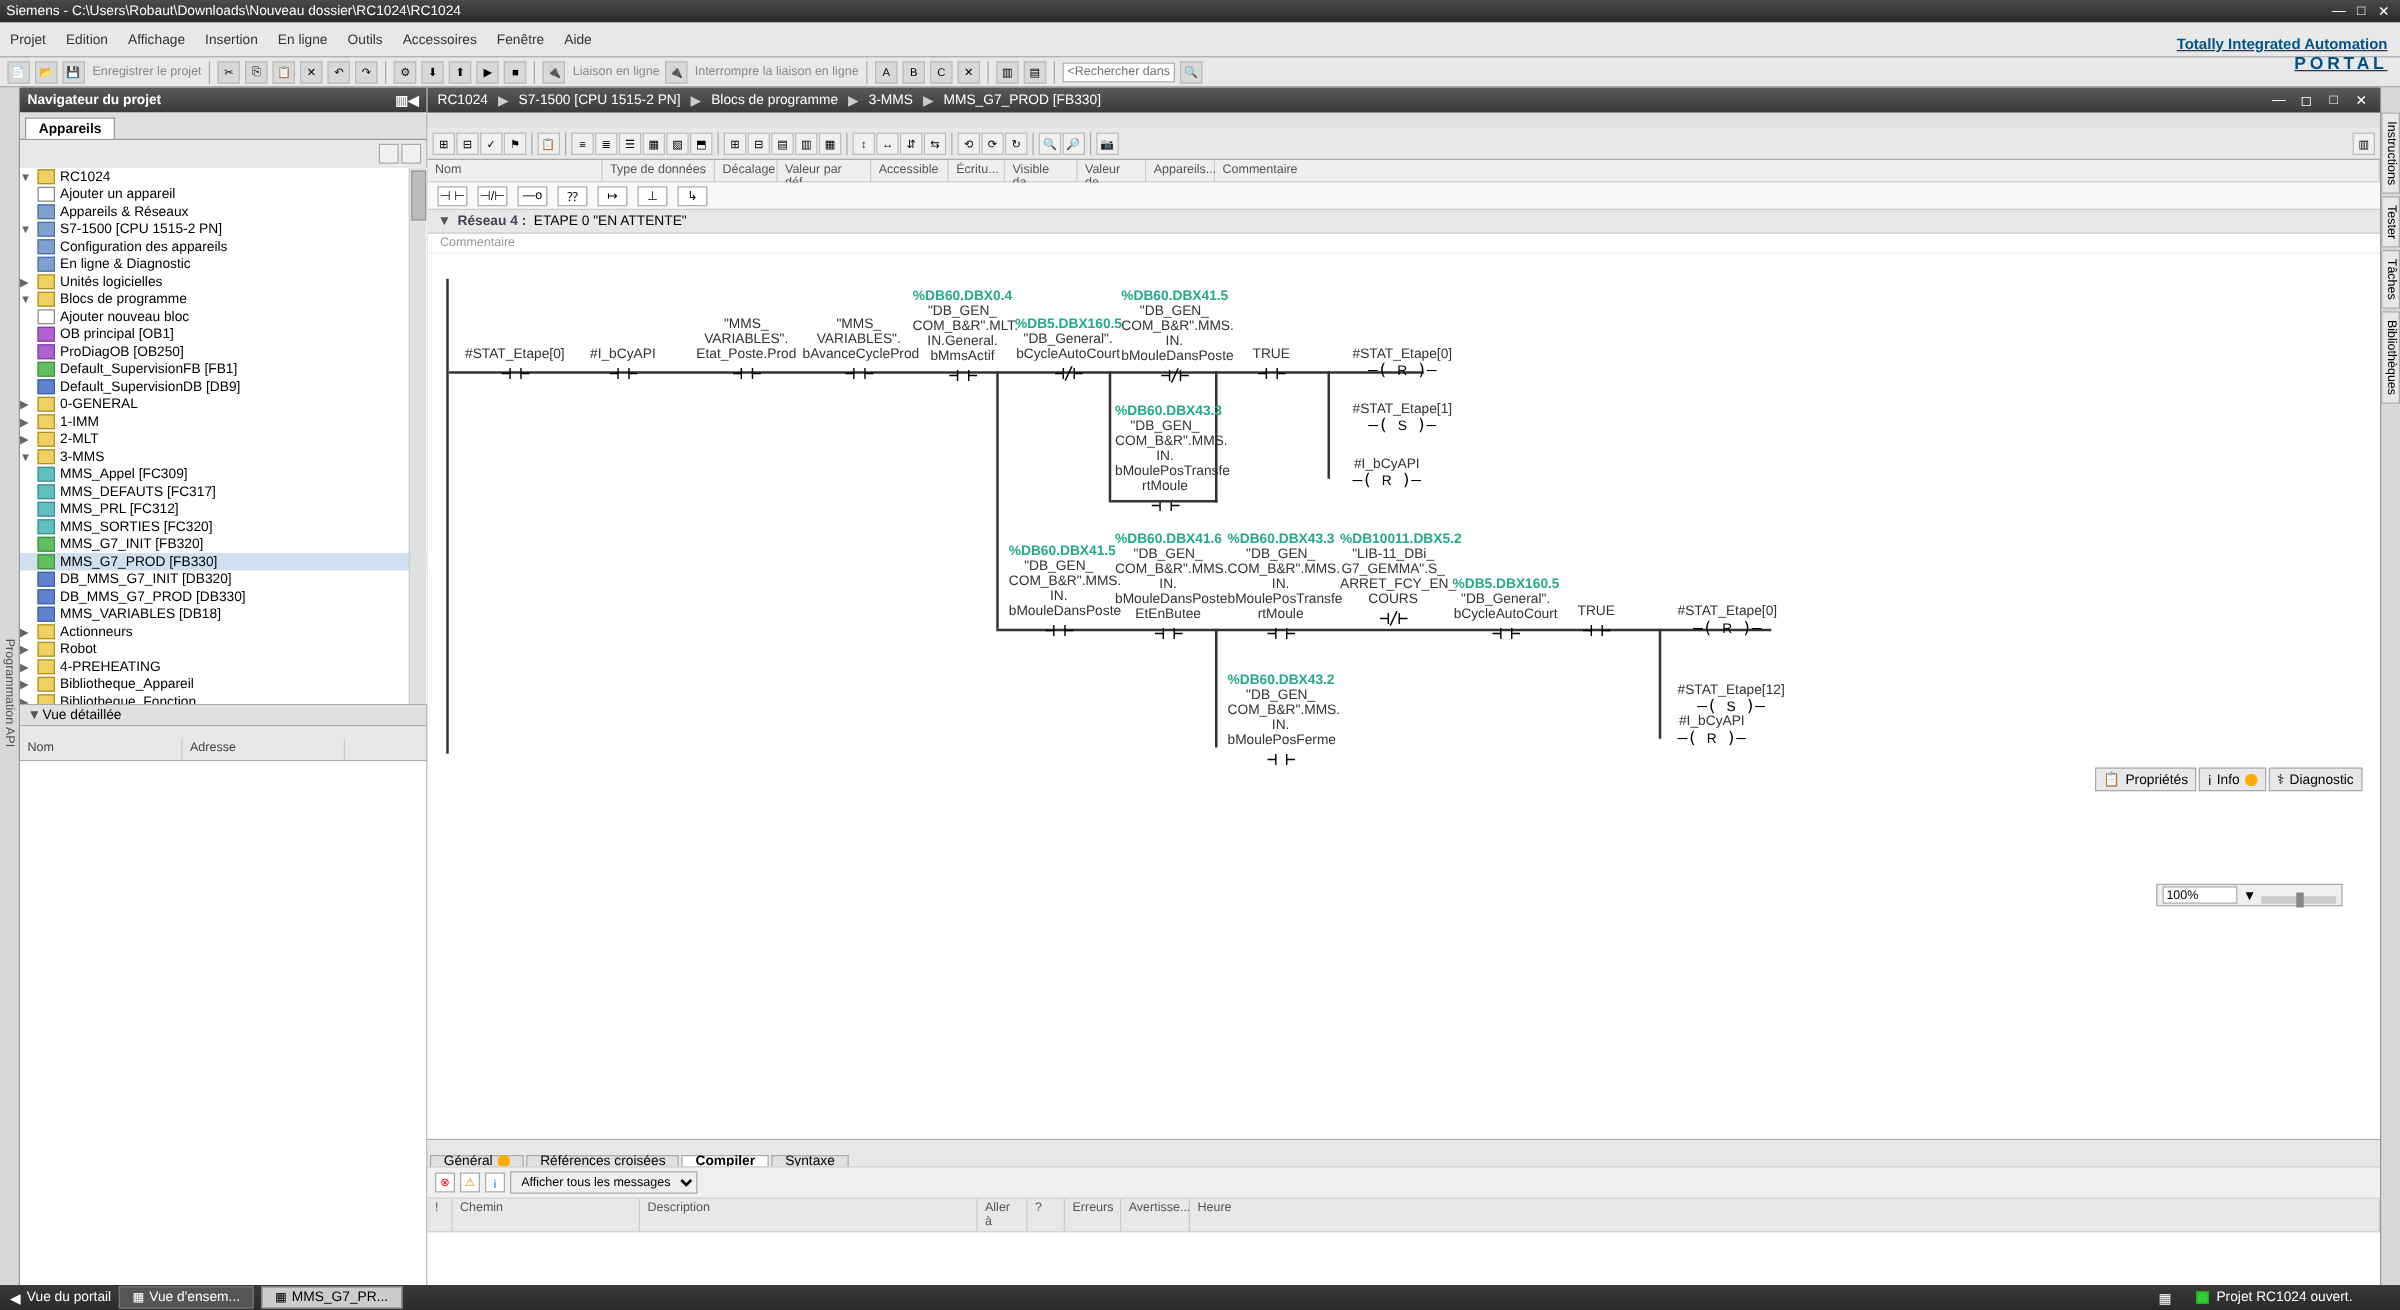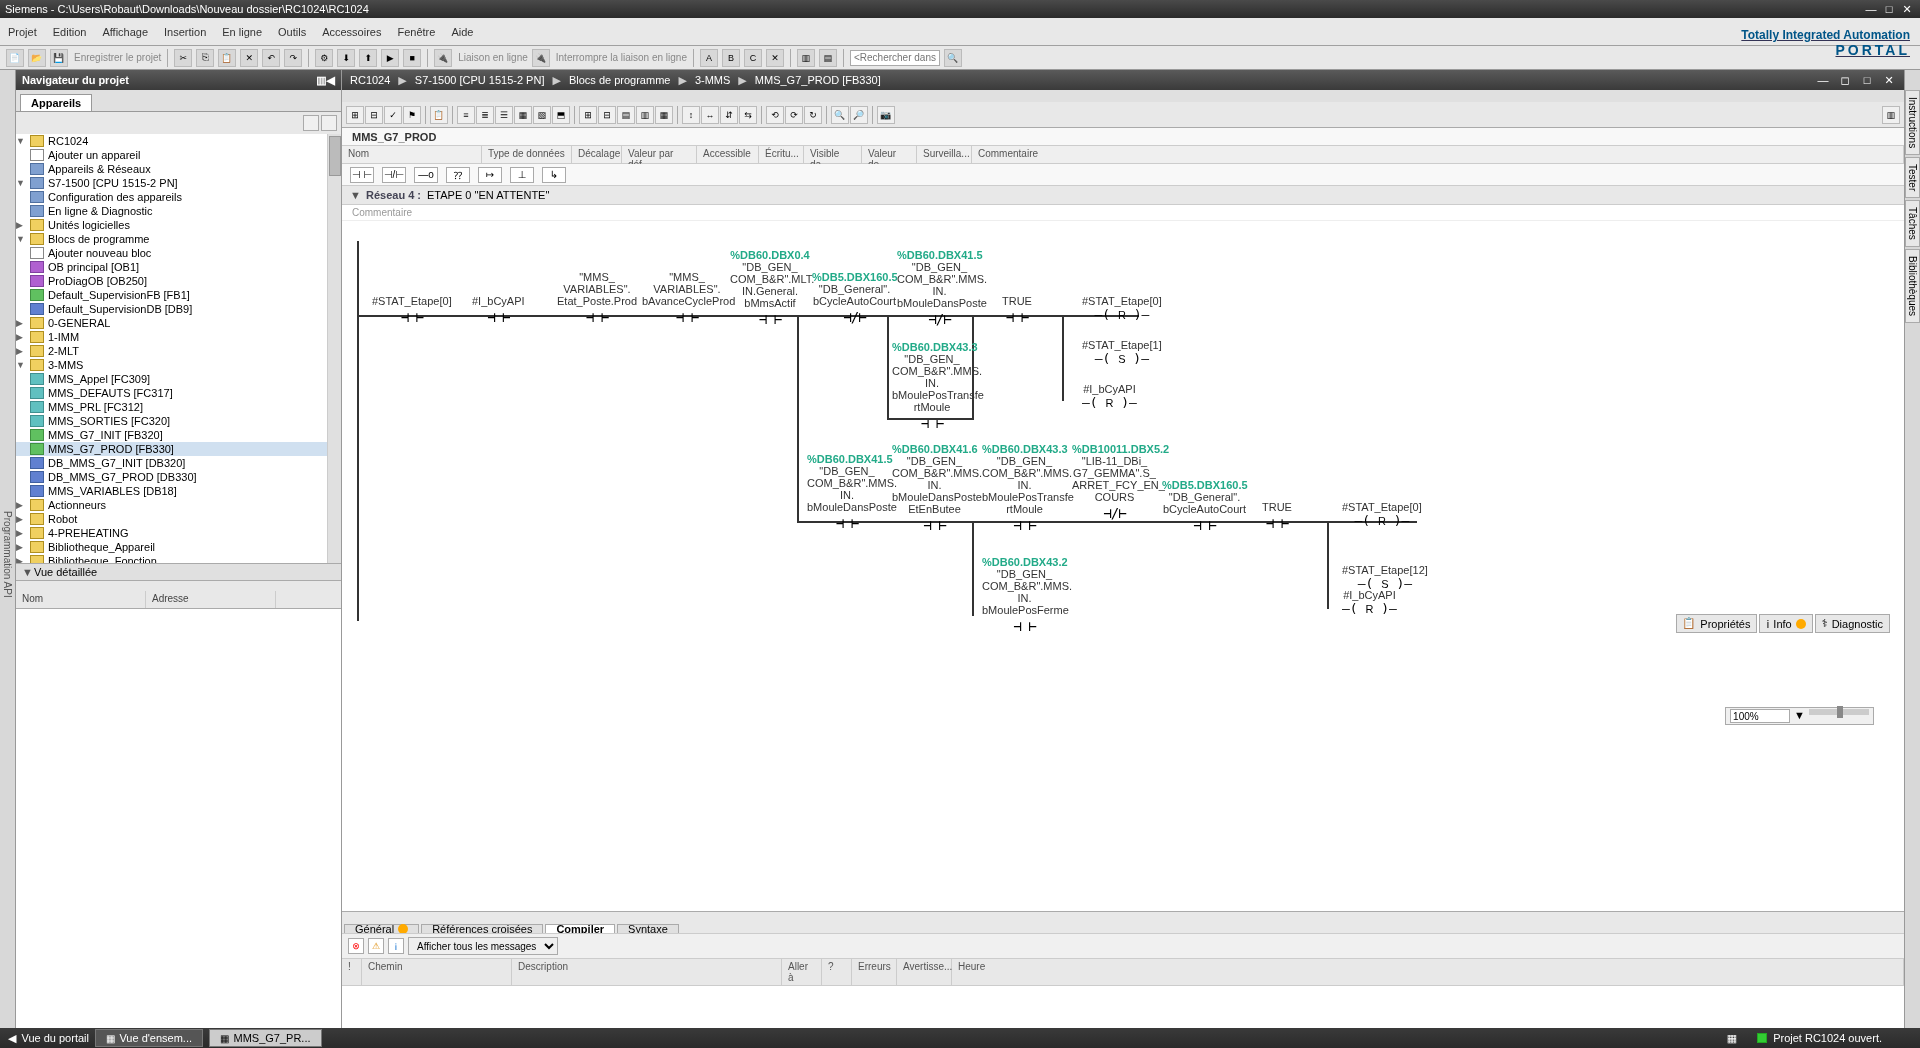--- a/index.html
+++ b/index.html
@@ -84,21 +84,21 @@
 .bottom-tabs .bt .warn{width:10px;height:10px;background:#fa0;border-radius:50%}
 .msgbar { background:#f0f0f0; padding:3px 6px; border-top:1px solid #ccc; border-bottom:1px solid #ccc; display:flex; align-items:center; gap:4px;}
 .msgbar .mb{width:16px;height:16px;border:1px solid #aaa;background:#fff;cursor:pointer;display:inline-flex;align-items:center;justify-content:center;font-size:9px}
 .msgbar select{height:18px;border:1px solid #aaa;font-size:10px;padding:0 4px}
 .msg-cols { background:#e8e8e8; display:flex; border-bottom:1px solid #ccc;}
 .msg-cols .mc{padding:2px 6px;border-right:1px solid #ccc;font-size:10px;color:#555}
 .msg-body{height:52px;background:#fff}
 .rp { background:#e8e8e8; border:1px solid #aaa; padding:1px 6px; cursor:pointer; display:flex; gap:4px; align-items:center;}
 .right-pinned { width:16px; background:#d8d8d8; border-left:1px solid #999; display:flex; flex-direction:column; gap:2px; padding-top:20px; align-items:center;}
 .right-pinned .tab { writing-mode:vertical-rl; text-orientation:mixed; font-size:10px; padding:6px 1px; background:#e8e8e8; border:1px solid #aaa; cursor:pointer;}
-.zoom { position:absolute; right:30px; bottom:186px; background:#f0f0f0; border:1px solid #aaa; display:flex; align-items:flex-start; gap:4px; padding:1px 4px;}
+.zoom { position:absolute; right:30px; bottom:186px; background:#f0f0f0; border:1px solid #aaa; display:flex; align-items:flex-end; gap:4px; padding:1px 4px;}
 .zoom input{width:60px;border:1px solid #aaa;font-size:10px;height:14px;padding:0 2px}
 .status { position:absolute; bottom:0; left:0; right:0; height:20px; background:linear-gradient(#3a3a3a,#2a2a2a); display:flex; align-items:center; padding:0 8px; color:#fff;}
 .status .portal{display:flex;align-items:center;gap:5px;cursor:pointer}
 .status .stab{background:#555;padding:2px 10px;margin-left:6px;border:1px solid #777;cursor:pointer;font-size:10px;display:flex;gap:4px;align-items:center}
 .status .stab.act{background:#ccc;color:#000}
 .status .sp{flex:1}
 .status .ok{width:10px;height:10px;background:#3c3;border:1px solid #2a2}
 .bottom-right-bar { position:absolute; right:30px; top:614px; display:flex; gap:2px;}
 </style>
 </head>
@@ -403,31 +403,30 @@
       <span class="eb">⟳</span>
       <span class="eb">↻</span>
       <span class="sep"></span>
       <span class="eb">🔍</span>
       <span class="eb">🔎</span>
       <span class="sep"></span>
       <span class="eb">📷</span>
       <div style="flex:1"></div>
       <span class="eb">▥</span>
     </div>
-    <div class="fb-title">MMS_G7_PROD</div>
     <div class="iface-hdr">
       <div class="col" style="width:140px">Nom</div>
       <div class="col" style="width:90px">Type de données</div>
       <div class="col" style="width:50px">Décalage</div>
       <div class="col" style="width:75px">Valeur par déf.</div>
       <div class="col" style="width:62px">Accessible ...</div>
       <div class="col" style="width:45px">Écritu...</div>
       <div class="col" style="width:58px">Visible da...</div>
       <div class="col" style="width:55px">Valeur de ...</div>
-      <div class="col" style="width:55px">Surveilla...</div>
+      <div class="col" style="width:55px">Appareils...</div>
       <div class="col" style="flex:1">Commentaire</div>
     </div>
     <div class="symrow">
       <span class="sym">⊣ ⊢</span>
       <span class="sym">⊣/⊢</span>
       <span class="sym">—o</span>
       <span class="sym">⁇</span>
       <span class="sym">↦</span>
       <span class="sym">⊥</span>
       <span class="sym">↳</span>

